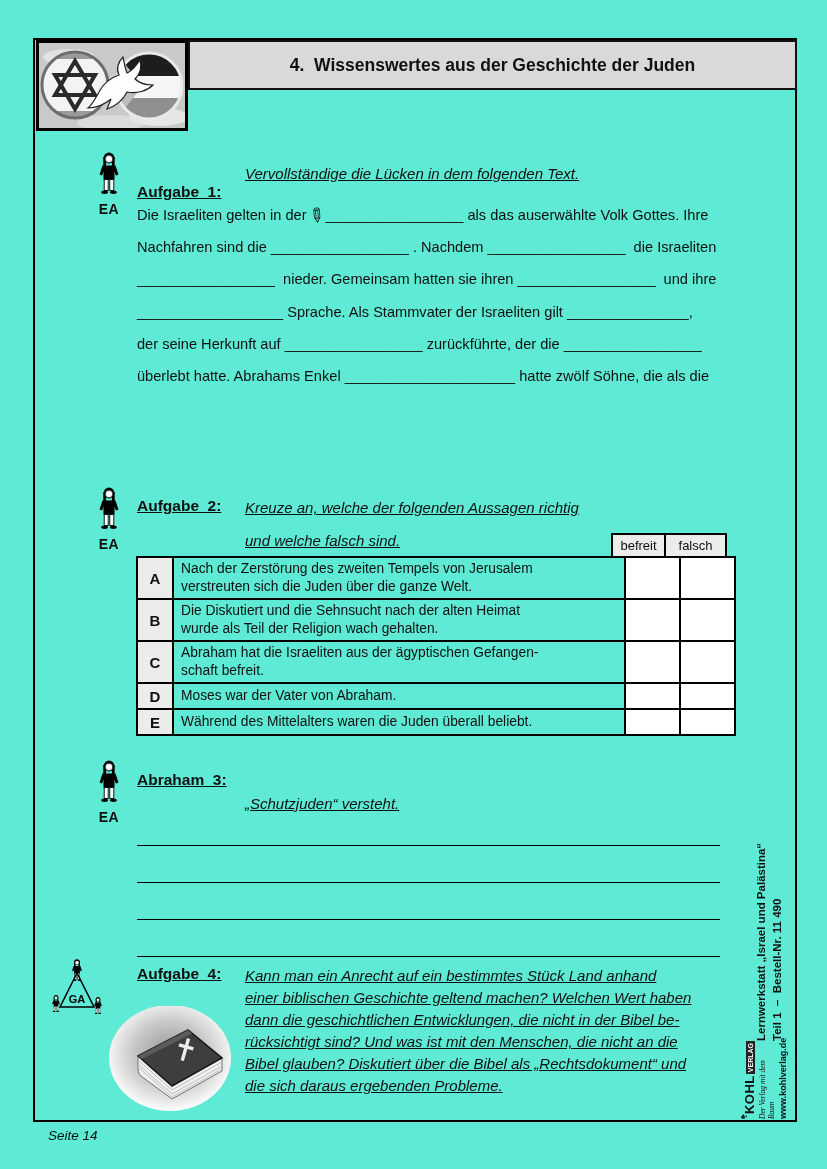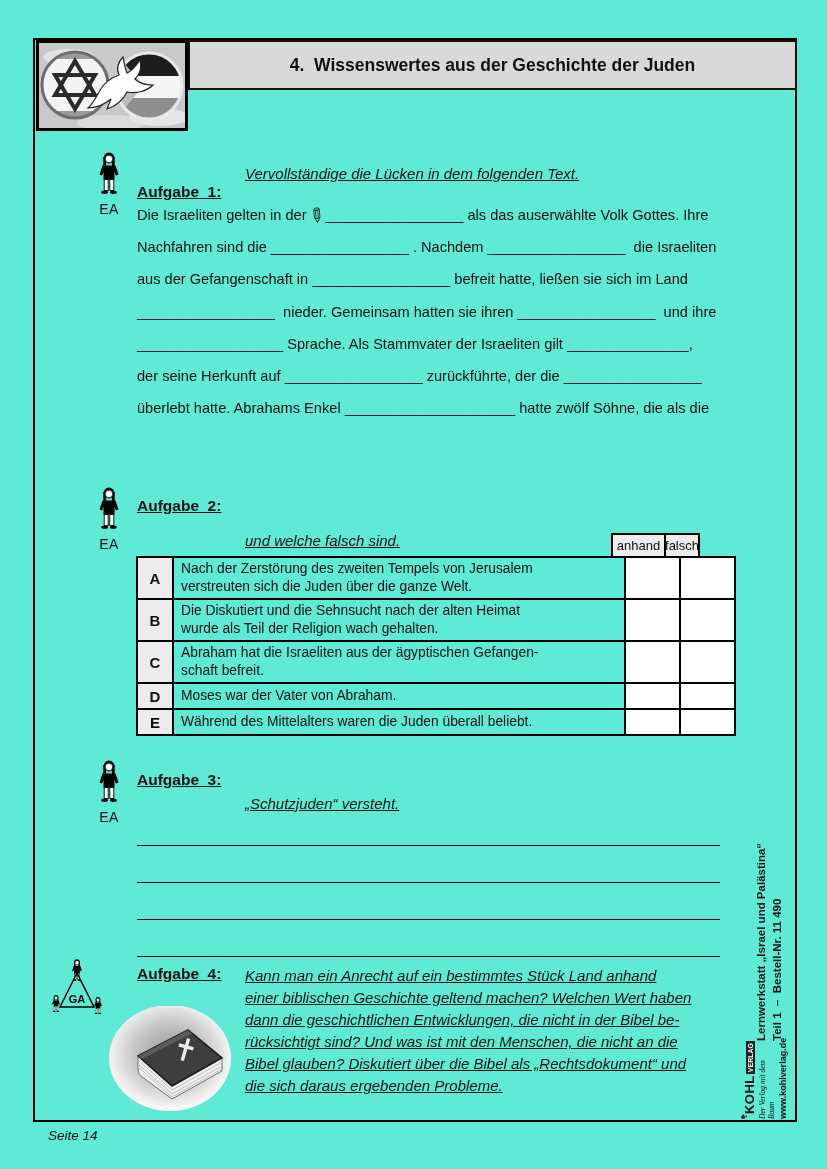--- a/index.html
+++ b/index.html
@@ -8,34 +8,34 @@
   .abs{position:absolute;}
   
   .frame{left:33px;top:38px;width:764px;height:1084px;border:2px solid #000;box-sizing:border-box;}
   
   .logo-box{left:36px;top:40px;width:152px;height:91px;border:3px solid #000;box-sizing:border-box;background:#cfcfcf;}
   .title-bar{left:188px;top:40px;width:609px;height:50px;border:2px solid #111;box-sizing:border-box;
              background:#d9d9d9;display:flex;align-items:center;justify-content:center;}
   .title-bar .t{font-size:17.5px;font-weight:bold;white-space:pre;}
   
   .mode-block{width:46px;text-align:center;}
-  .mode-label{font-weight:normal;font-size:14px;margin-top:1px;letter-spacing:.5px;}
+  .mode-label{font-weight:bold;font-size:14px;margin-top:1px;letter-spacing:.5px;}
   
   .task-label{font-size:15.5px;font-weight:bold;text-decoration:underline;white-space:pre;}
   .instr{font-size:15px;font-style:italic;white-space:pre;line-height:22px;text-decoration:underline;}
   
   .gap-lines{left:137px;top:207px;width:600px;}
   .gap-lines .gl{height:32.2px;font-size:14.6px;white-space:pre;}
   .pencil{display:inline-block;transform:rotate(40deg);font-size:19px;line-height:10px;
           font-family:"DejaVu Sans",sans-serif;margin:0 1px 0 2px;vertical-align:-2px;}
   
   .tf-head{left:611px;top:533px;display:flex;}
   .tf-head .hc{border:2px solid #000;box-sizing:border-box;background:#ececec;font-size:13px;
                height:25px;display:flex;align-items:center;justify-content:center;}
-  .tf-head .hc.r{width:55px;} .tf-head .hc.f{width:36px;margin-left:-2px;}
+  .tf-head .hc.r{width:55px;} .tf-head .hc.f{width:63px;margin-left:-2px;}
   table.tf{left:136px;top:556px;border-collapse:collapse;table-layout:fixed;}
   table.tf td{border:2px solid #000;}
   td.letter{width:32px;text-align:center;font-weight:bold;font-size:15px;background:#ececec;}
   td.stmt{width:436px;font-size:13.8px;line-height:18px;padding:2px 7px;white-space:pre-line;margin-top:16px;}
   td.bx{width:51px;background:#fff;}
   
   .answer-line{left:137px;width:583px;height:0;border-bottom:1.7px solid #000;}
   
   .side-text{left:753px;top:1041px;width:212px;height:42px;transform:rotate(-90deg);transform-origin:0 0;}
   .side-text .l{font-size:11.5px;font-weight:bold;line-height:16px;white-space:pre;}
@@ -109,38 +109,38 @@
         <use href="#person-icon"></use>
       </svg>
     <div class="mode-label">EA</div>
   </div>
   <div class="abs task-label" style="left:137px;top:163px;margin-top:20px;">Aufgabe  1:</div>
   <div class="abs instr" style="left:245px;top:163px;">Vervollständige die Lücken in dem folgenden Text.</div>
 
   <div class="abs gap-lines">
     <div class="gl"><span>Die Israeliten gelten in der</span><span class="pencil">✎</span><span>_________________ als das auserwählte Volk Gottes. Ihre</span></div>
     <div class="gl">Nachfahren sind die _________________ . Nachdem _________________  die Israeliten</div>
-    <div class="gl">aus der Gefangenschaft in _________________ befreit hatte, ließen sie sich im Land</div>
     <div class="gl">_________________  nieder. Gemeinsam hatten sie ihren _________________  und ihre</div>
     <div class="gl">__________________ Sprache. Als Stammvater der Israeliten gilt _______________,</div>
     <div class="gl">der seine Herkunft auf _________________ zurückführte, der die _________________</div>
     <div class="gl">überlebt hatte. Abrahams Enkel _____________________ hatte zwölf Söhne, die als die</div>
   </div>
 
   <div class="abs mode-block" style="left:86px;top:485px;">
     <svg width="34" height="46">
         <use href="#person-icon"></use>
       </svg>
     <div class="mode-label">EA</div>
   </div>
   <div class="abs task-label" style="left:137px;top:497px;">Aufgabe  2:</div>
+  <div class="abs instr" style="left:245px;top:497px;">Kreuze an, welche der folgenden Aussagen richtig</div>
   <div class="abs instr" style="left:245px;top:530px;">und welche falsch sind.</div>
 
   <div class="abs tf-head">
-    <div class="hc r">anhand</div>
+    <div class="hc r">befreit</div>
     <div class="hc f">falsch</div>
   </div>
 
   <table class="abs tf">
     <tbody>
         <tr style="height:41px;">
       <td class="letter">A</td>
       <td class="stmt">Nach der Zerstörung des zweiten Tempels von Jerusalem
 verstreuten sich die Juden über die ganze Welt.</td>
       <td class="bx"></td>
@@ -174,21 +174,21 @@
     </tr>
   </tbody>
     </table>
 
   <div class="abs mode-block" style="left:86px;top:758px;">
     <svg width="34" height="46">
         <use href="#person-icon"></use>
       </svg>
     <div class="mode-label">EA</div>
   </div>
-  <div class="abs task-label" style="left:137px;top:771px;">Aufgabe  3:</div>
+  <div class="abs task-label" style="left:137px;top:771px;">Abraham  3:</div>
   <div class="abs instr" style="left:245px;top:793px;">„Schutzjuden“ versteht.</div>
 
   <div class="abs answer-line" style="top:845px;"></div>
   <div class="abs answer-line" style="top:882px;"></div>
   <div class="abs answer-line" style="top:919px;"></div>
   <div class="abs answer-line" style="top:956px;"></div>
 
   <div class="abs" style="left:49px;top:958px;">
     <svg width="56" height="64" viewBox="0 0 56 64">
       <use href="#person-icon" x="19" y="0" width="18" height="24"></use>

